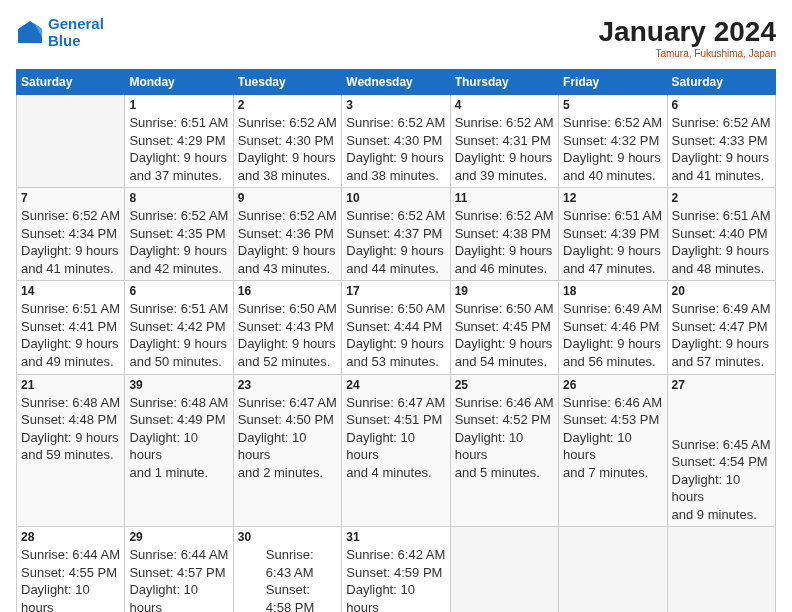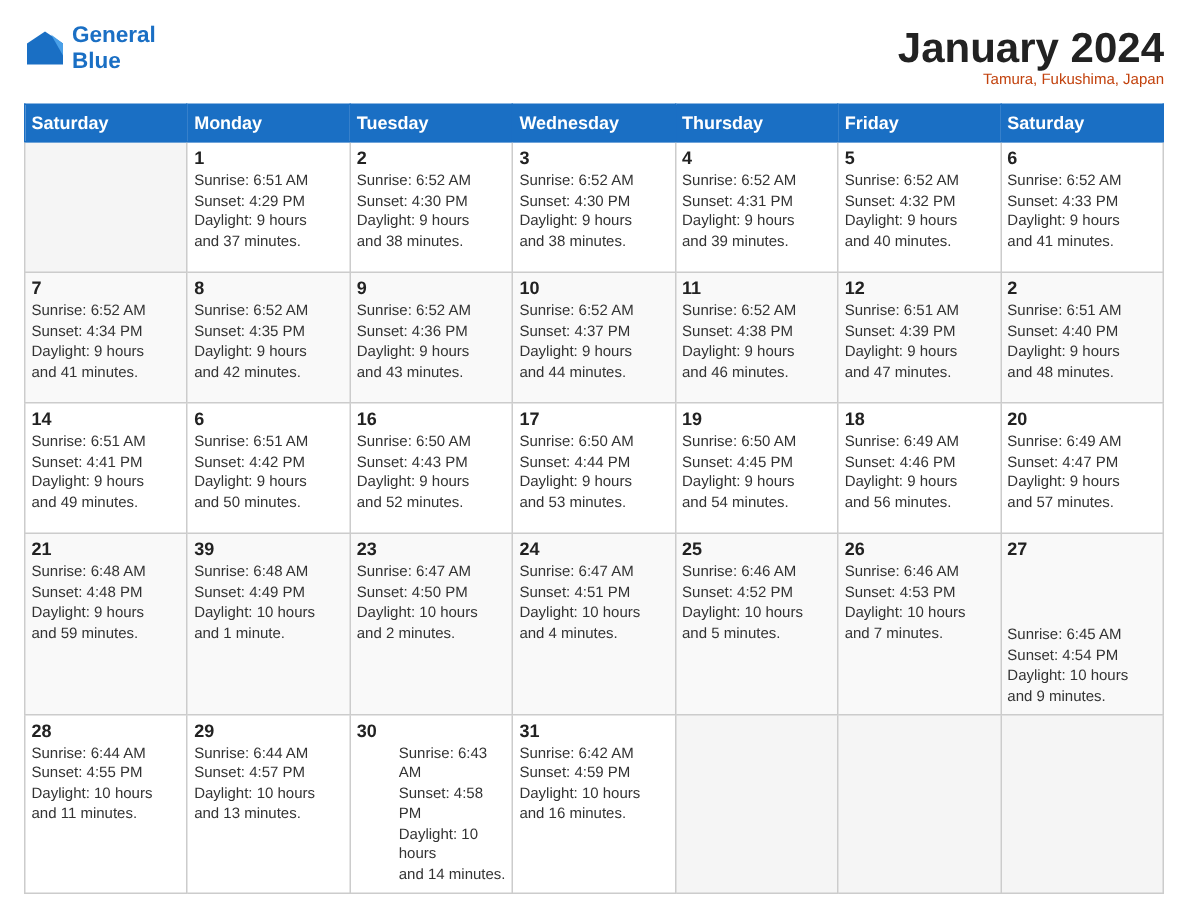--- a/index.html
+++ b/index.html
@@ -75,21 +75,21 @@
     }
     .day-number {
       font-size: 12px;
       font-weight: bold;
       color: #222;
       display: block;
       margin-bottom: 2px;
     }
     .day-info {
       color: #333;
-      font-size: 10px;
+      font-size: 13px;
       line-height: 1.35;
     }
     .calendar tbody tr td {
       height: 86px;
     }
   </style>
 </head>
 <body>
 
 <div class="page">

